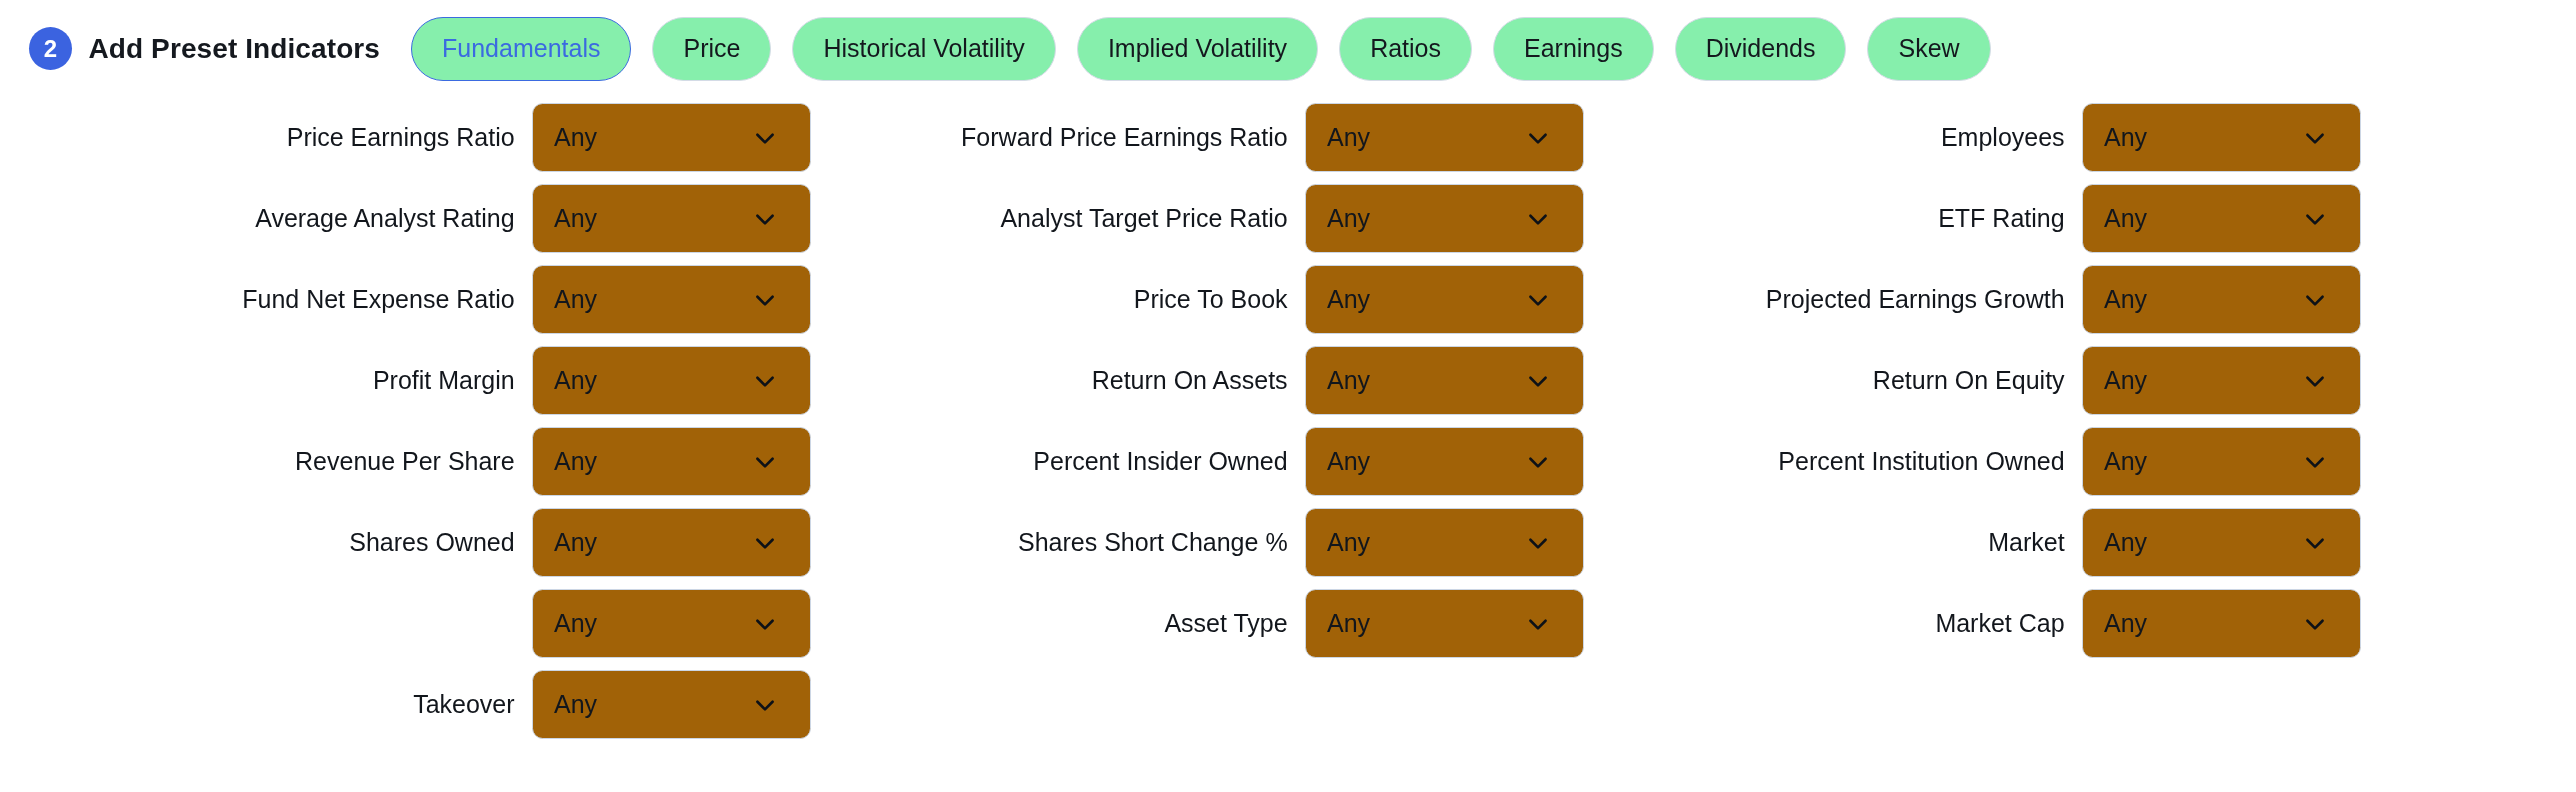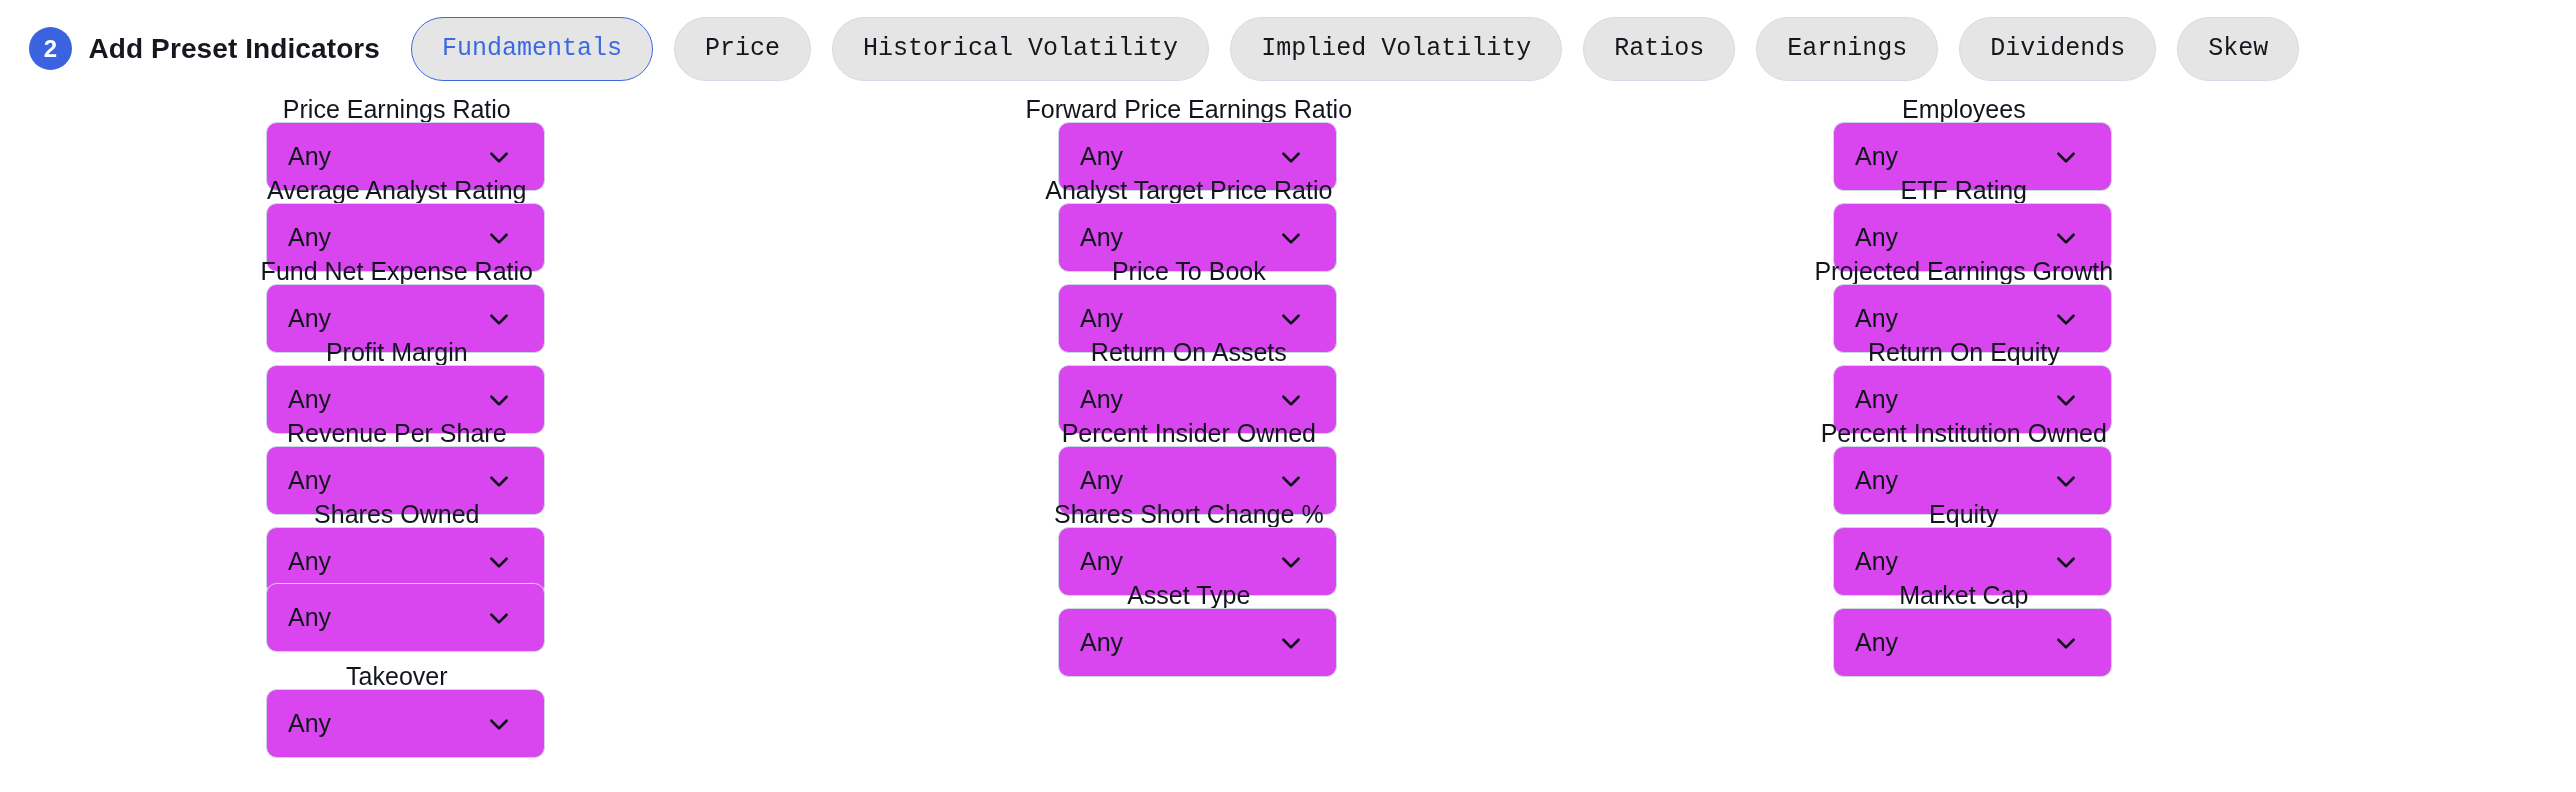--- a/index.html
+++ b/index.html
@@ -52,24 +52,24 @@
     display: flex;
     align-items: center;
     gap: 21px;
     flex: 1 1 auto;
     min-width: 0;
   }
   .tab-pill {
     height: 64px;
     border: 1.9px solid #d4dbe6;
     border-radius: 33px;
-    background: #e5e5e5;
+    background: #86efac;
     color: #14181e;
     font-size: 25px;
-    font-family: Liberation Mono, monospace;
+    font-family: Liberation Sans, sans-serif;
     padding: 0 30px;
     display: flex;
     align-items: center;
     justify-content: center;
     white-space: nowrap;
     cursor: pointer;
     flex: 0 0 auto;
   }
   .tab-pill.is-active {
     border-color: #3b6ae0;
@@ -83,38 +83,38 @@
     grid-template-columns: 811px 773px 777px;
     padding-left: 0;
   }
   .filter-col {
     display: flex;
     flex-direction: column;
   }
   .filter-row {
     display: flex;
     align-items: center;
+    justify-content: flex-end;
     height: 81px;
-    flex-direction: column;
   }
   .filter-label {
     font-size: 25px;
     color: #12161c;
     text-align: right;
     white-space: nowrap;
     padding-right: 17.4px;
     line-height: 1;
   }
   .filter-select {
     width: 279px;
     height: 69px;
     flex: 0 0 auto;
     border: 1.9px solid #ccd6e4;
     border-radius: 10.7px;
-    background: #d946ef;
+    background: #a16207;
     display: flex;
     align-items: center;
     justify-content: space-between;
     padding: 0 32px 0 21px;
     cursor: pointer;
   }
   .filter-select .sel-value {
     font-size: 25px;
     color: #12161c;
     line-height: 1;
@@ -407,21 +407,21 @@
       <span class="sel-value">Any</span>
       <span class="chev">
         <svg viewBox="0 0 24 24" fill="none" xmlns="http://www.w3.org/2000/svg">
           <path d="M5 9 L12 16 L19 9" stroke="#0d1117" stroke-width="2.4" stroke-linecap="round" stroke-linejoin="round"></path>
         </svg>
       </span>
     </div>
   </div>
 
   <div class="filter-row">
-    <div class="filter-label">Equity</div>
+    <div class="filter-label">Market</div>
     <div class="filter-select">
       <span class="sel-value">Any</span>
       <span class="chev">
         <svg viewBox="0 0 24 24" fill="none" xmlns="http://www.w3.org/2000/svg">
           <path d="M5 9 L12 16 L19 9" stroke="#0d1117" stroke-width="2.4" stroke-linecap="round" stroke-linejoin="round"></path>
         </svg>
       </span>
     </div>
   </div>
 

